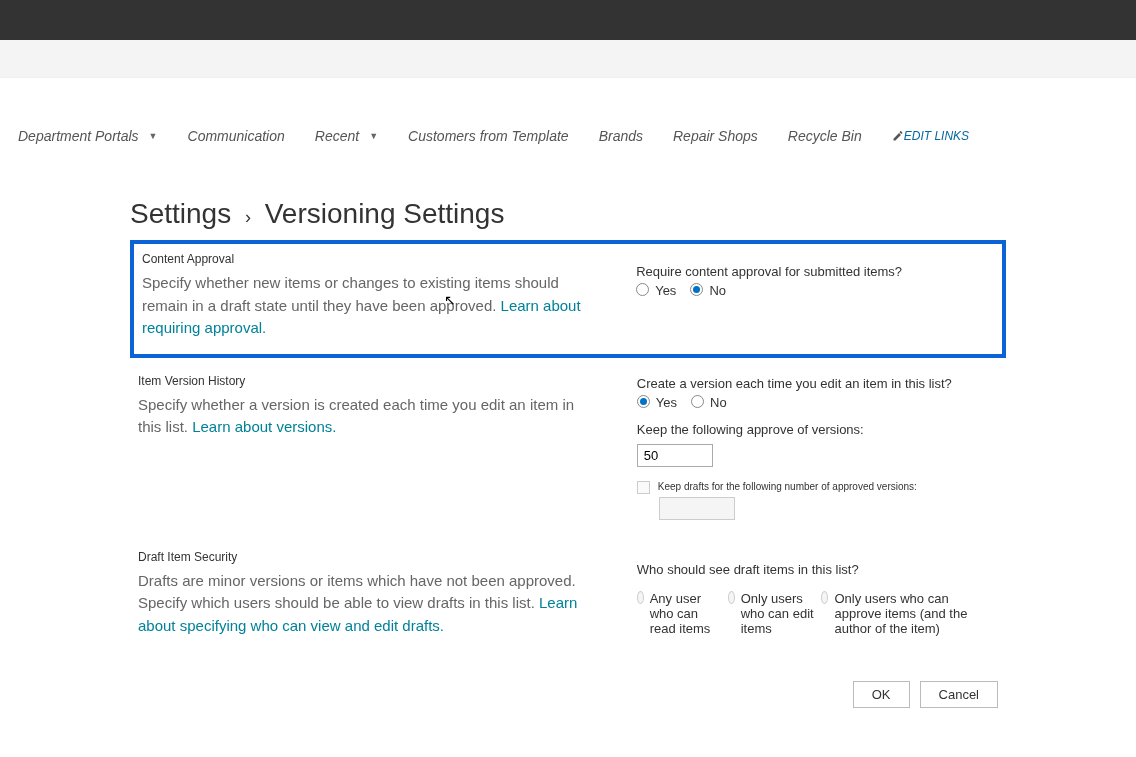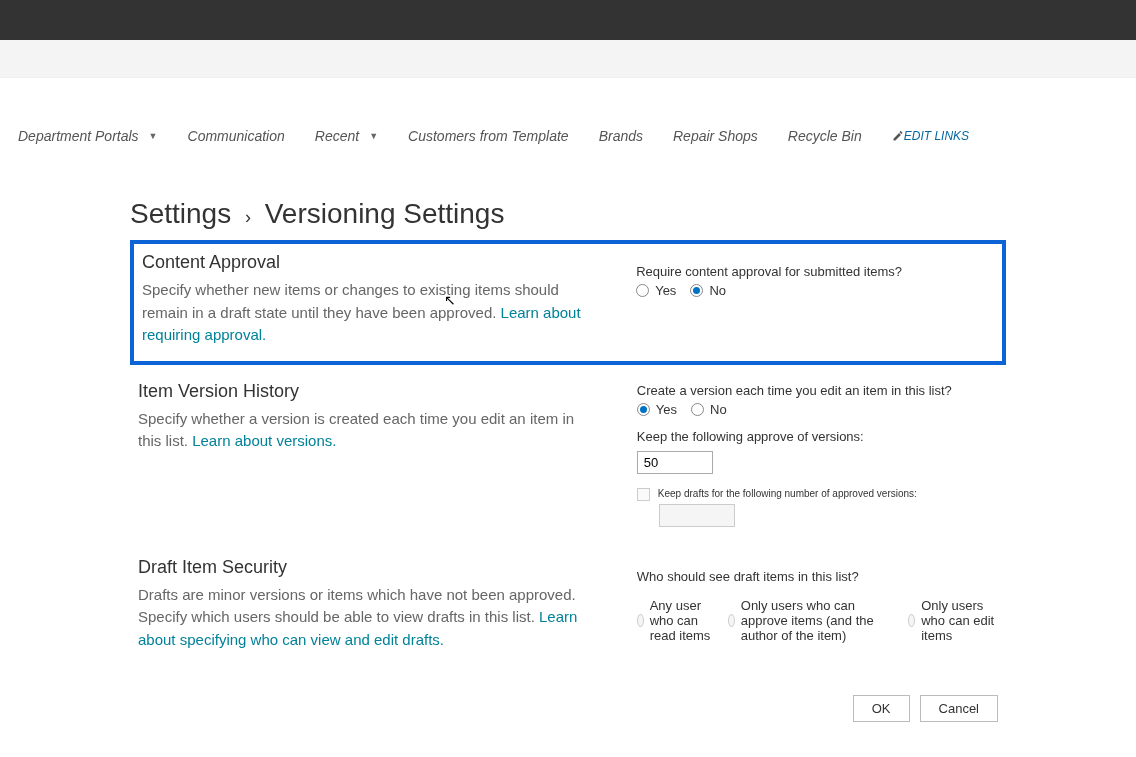--- a/index.html
+++ b/index.html
@@ -76,21 +76,21 @@
       border: 4px solid #0b63d6;
     }
     .section-left {
       flex: 0 0 58%;
       padding-right: 40px;
     }
     .section-right {
       flex: 1;
     }
     .section-title {
-      font-size: 18px;
+      font-size: 12px;
       color: #333;
       margin-bottom: 6px;
     }
     .section-desc {
       font-size: 15px;
       color: #666;
       line-height: 1.5;
     }
     .section-desc a, .link-inline {
       color: #008299;
@@ -111,21 +111,21 @@
       margin-top: 2px;
     }
     .radio-col {
       display: flex;
       flex-direction: row;
       gap: 4px;
       margin-top: 14px;
     }
     .radio-item {
       display: flex;
-      align-items: center;
+      align-items: flex-start;
       gap: 6px;
       font-size: 13px;
       color: #333;
     }
     .radio {
       width: 13px;
       height: 13px;
       border-radius: 50%;
       border: 1px solid #888;
       display: inline-flex;
@@ -315,25 +315,25 @@
     </div>
     <div class="section-right">
       <div class="form-label">Who should see draft items in this list?</div>
       <div class="radio-col">
         <div class="radio-item">
           <span class="radio disabled"></span>
           <span>Any user who can read items</span>
         </div>
         <div class="radio-item">
           <span class="radio disabled"></span>
+          <span>Only users who can edit items</span>
+        </div>
+        <div class="radio-item">
+          <span class="radio disabled"></span>
           <span>Only users who can approve items (and the author of the item)</span>
-        </div>
-        <div class="radio-item">
-          <span class="radio disabled"></span>
-          <span>Only users who can edit items</span>
         </div>
       </div>
     </div>
   </div>
 
   <div class="buttons-row">
     <button class="btn">OK</button>
     <button class="btn">Cancel</button>
   </div>
 </div>

